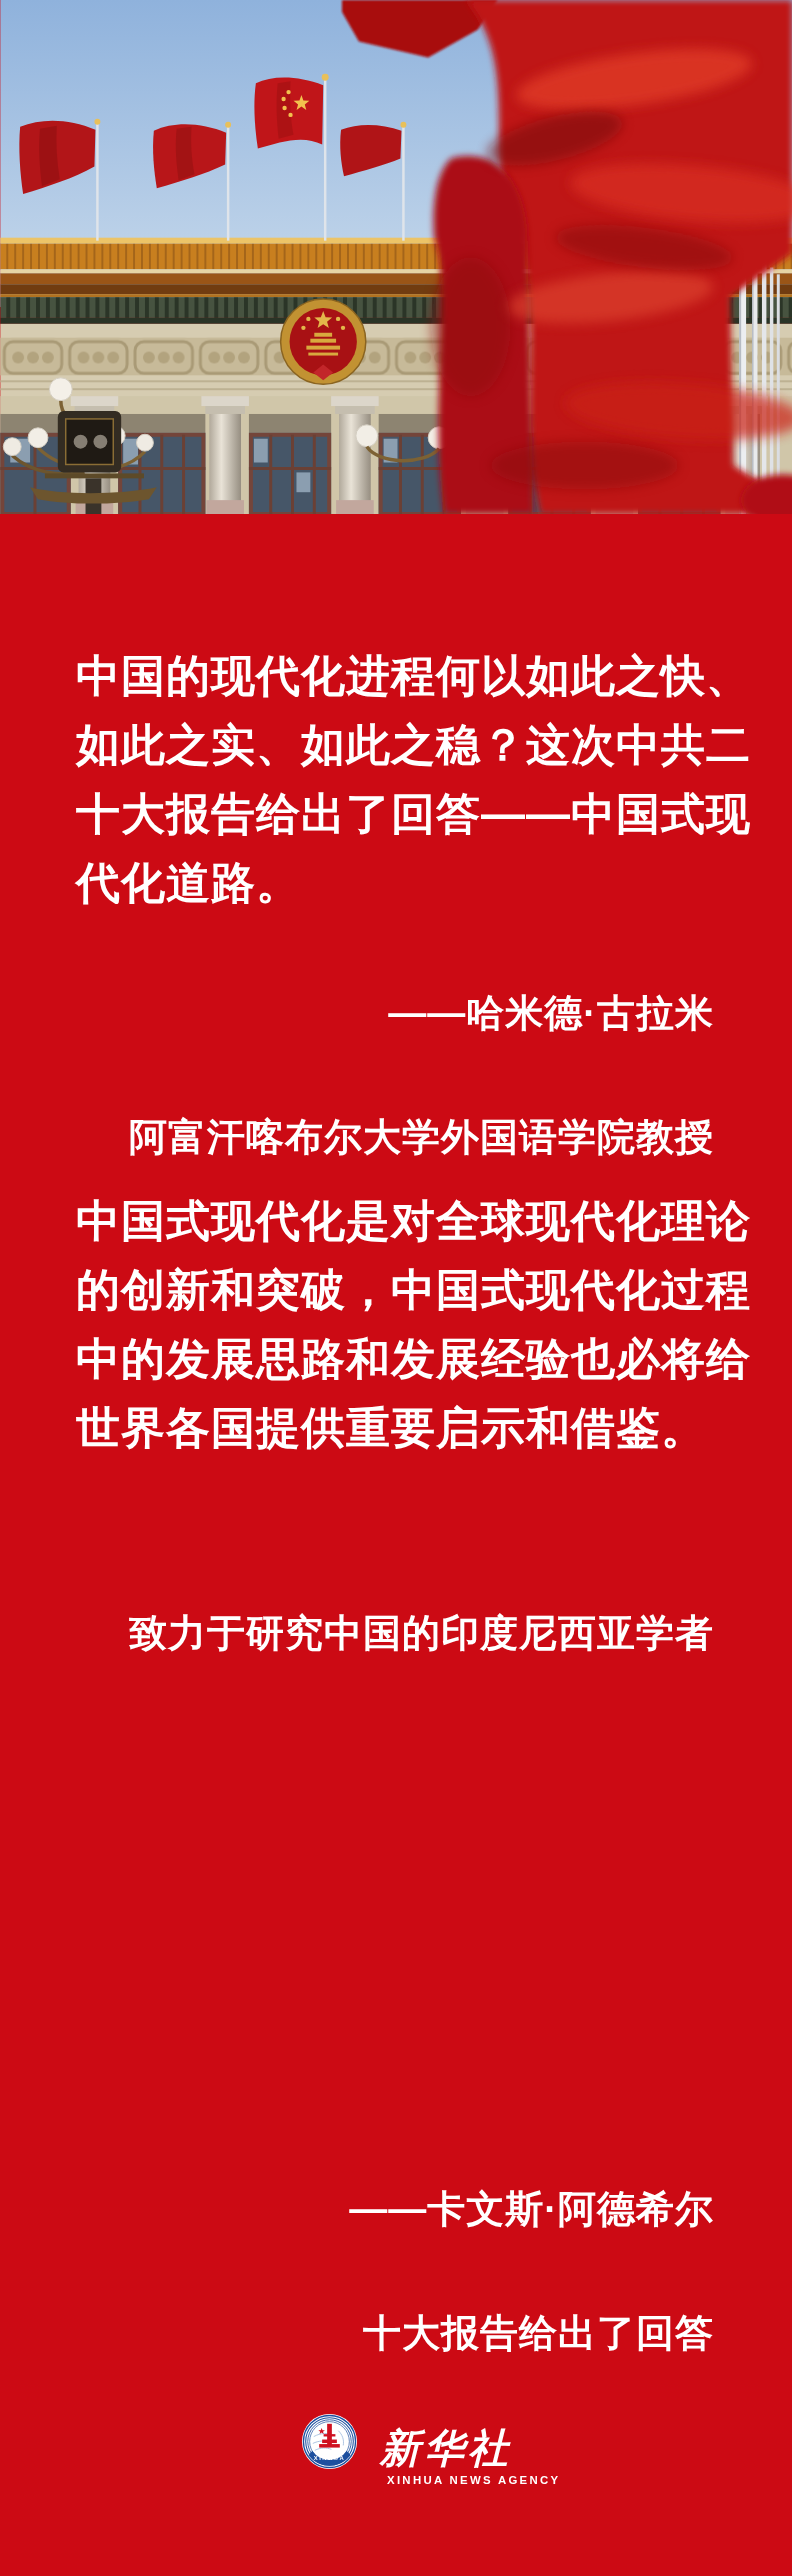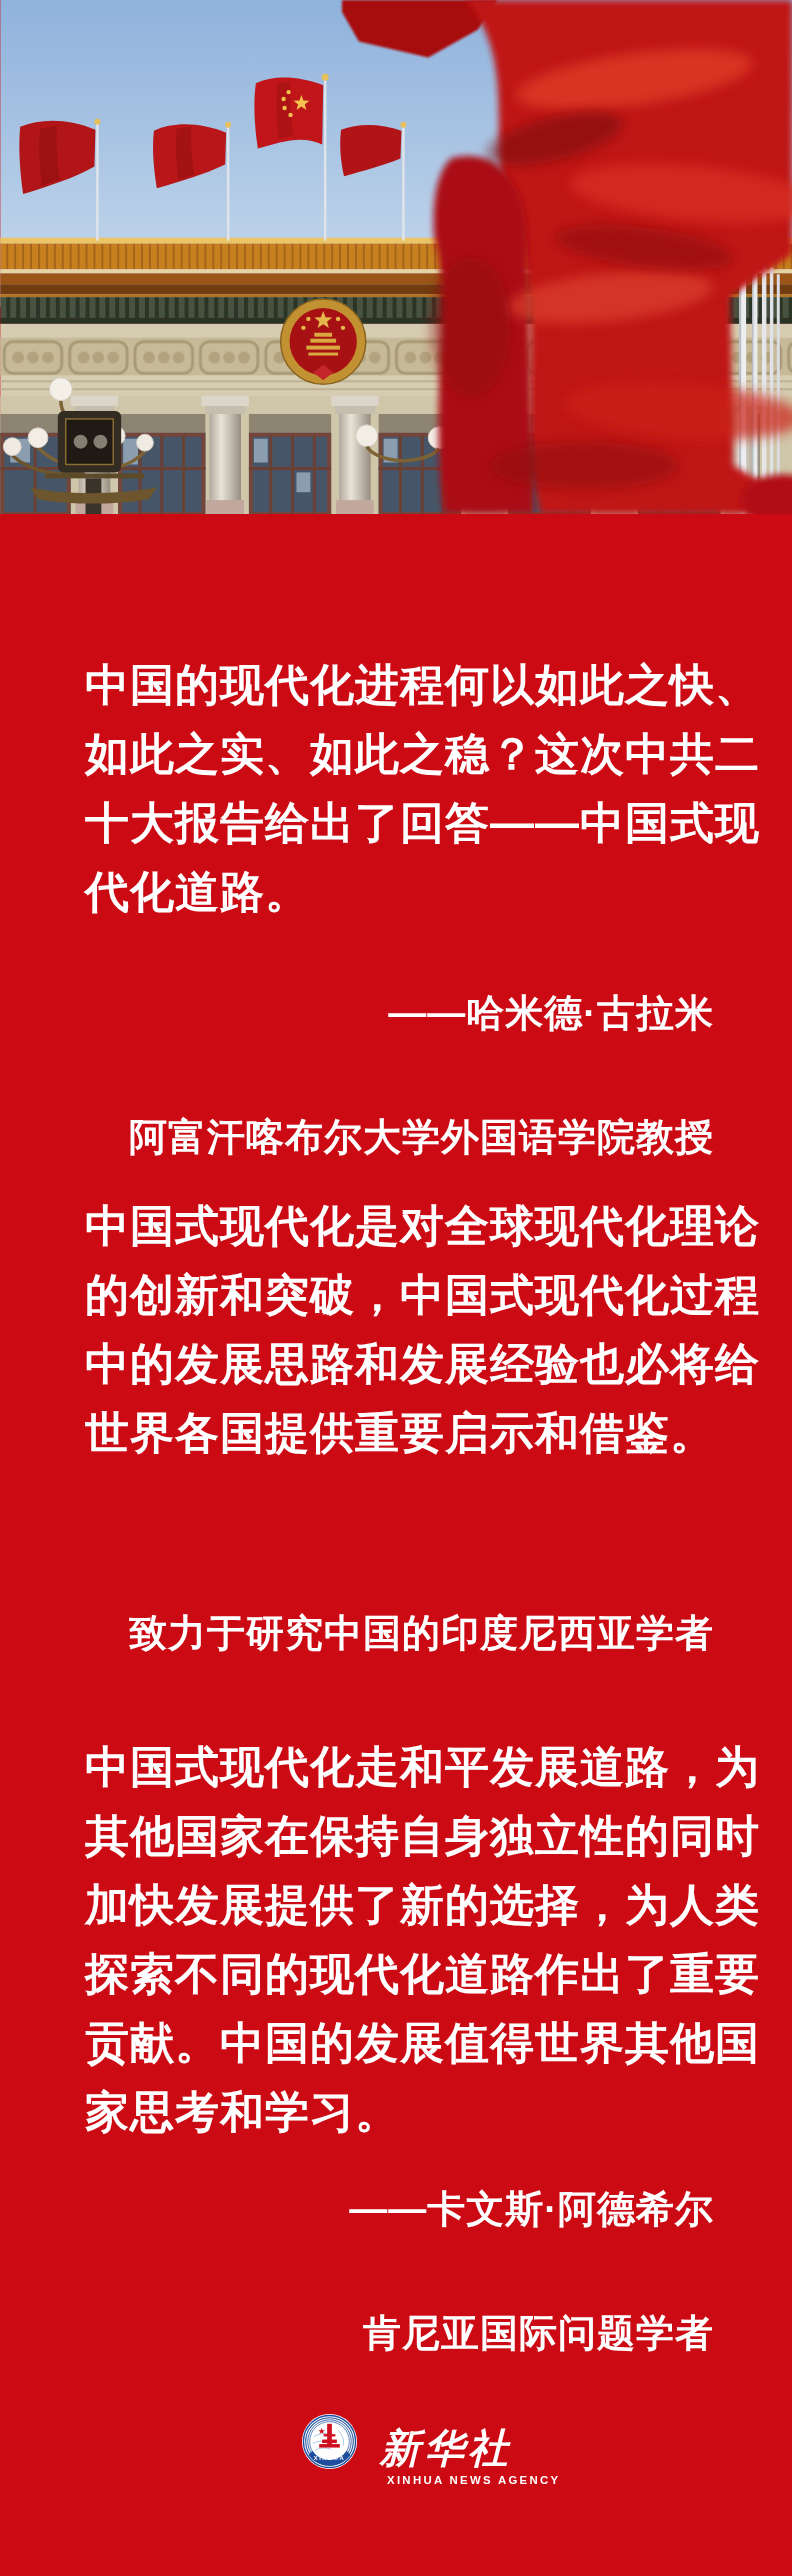--- a/index.html
+++ b/index.html
@@ -3,26 +3,26 @@
 <meta charset="utf-8">
 <style>
   html,body{margin:0;padding:0;background:#555;}
   .canvas{
     position:relative;width:793px;height:2576px;margin:0 auto;
     background:#cc0a14;overflow:hidden;
     font-family:"Liberation Sans","DejaVu Sans",sans-serif;
   }
   .photo{position:absolute;top:0;left:0;width:793px;height:514px;display:block;}
   .qtext{
-    position:absolute;left:69px;margin:16px;color:#fff;
+    position:absolute;left:69px;margin:7px;color:#fff;
     font-size:44px;line-height:69px;font-weight:700;
     letter-spacing:1px;white-space:pre-line;
   }
   .q1{top:634px;}
-  .q2{top:1179px;font-family:Liberation Mono, monospace;}
+  .q2{top:1179px;}
   .q3{top:1716px;}
   .attr{
     position:absolute;right:79px;margin:0;color:#fff;text-align:right;
     font-size:38px;line-height:62px;font-weight:700;
     letter-spacing:1px;white-space:pre-line;
   }
   .a1{top:982px;}
   .a2{top:1478px;}
   .a3{top:2178px;}
   .attr .title{font-weight:700;}
@@ -272,28 +272,22 @@
   <p class="attr a1"><span>——哈米德·古拉米</span><br>
     <span class="title">阿富汗喀布尔大学外国语学院教授</span></p>
 
   <p class="qtext q2">中国式现代化是对全球现代化理论
 的创新和突破，中国式现代化过程
 中的发展思路和发展经验也必将给
 世界各国提供重要启示和借鉴。</p>
   <p class="attr a2"><br>
     <span class="title">致力于研究中国的印度尼西亚学者</span></p>
 
-  <p class="qtext q3">中国式现代化走和平发展道路，为
-其他国家在保持自身独立性的同时
-加快发展提供了新的选择，为人类
-探索不同的现代化道路作出了重要
-贡献。中国的发展值得世界其他国
-家思考和学习。</p>
   <p class="attr a3"><span>——卡文斯·阿德希尔</span><br>
-    <span class="title">肯尼亚国际问题学者</span></p>
+    <span class="title">十大报告给出了回答</span></p>
 
   <svg class="logo-emblem" viewBox="0 0 58 58" aria-hidden="true">
     <circle cx="29" cy="29" r="28" fill="#ffffff"></circle>
     <circle cx="29" cy="29" r="26.5" fill="none" stroke="#1d4f9e" stroke-width="1.4"></circle>
     <circle cx="29" cy="29" r="24.2" fill="none" stroke="#1d4f9e" stroke-width="1.1"></circle>
     <circle cx="29" cy="29" r="22.1" fill="none" stroke="#1d4f9e" stroke-width="0.9"></circle>
     <circle cx="29" cy="29" r="20.2" fill="none" stroke="#1d4f9e" stroke-width="0.7"></circle>
     <circle cx="29" cy="29" r="18.5" fill="#ffffff"></circle>
     <g stroke="#9ab8dc" stroke-width="0.9" fill="none" opacity=".9">
       <path d="M13,24 C20,20 28,20 34,23"></path>

